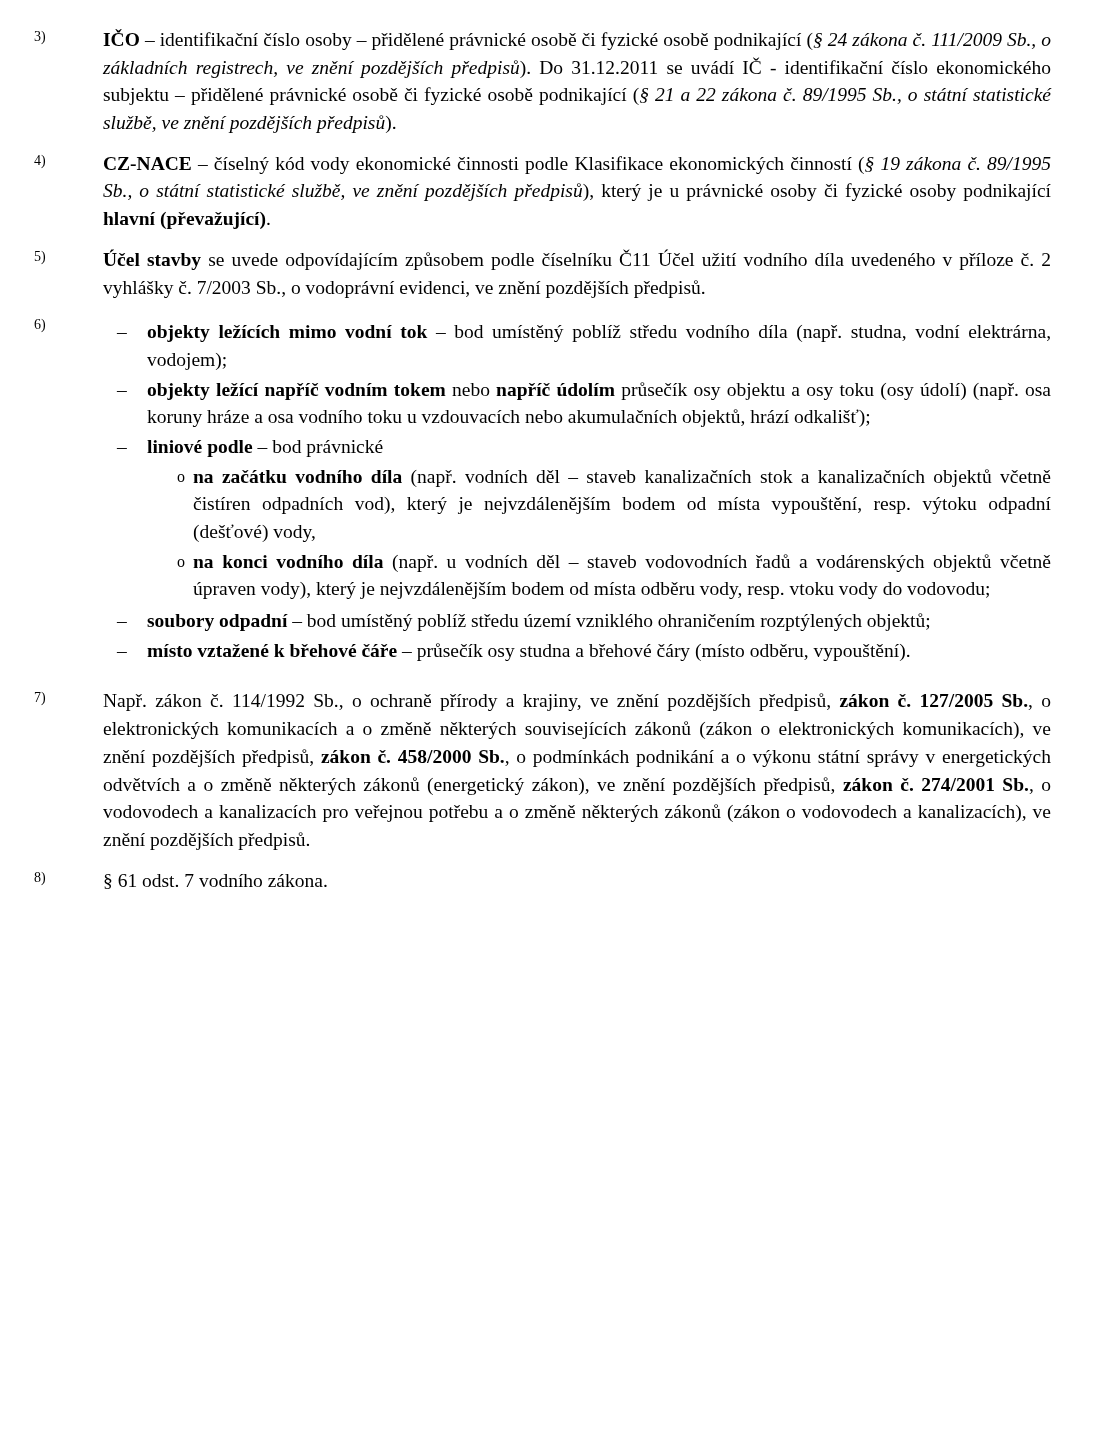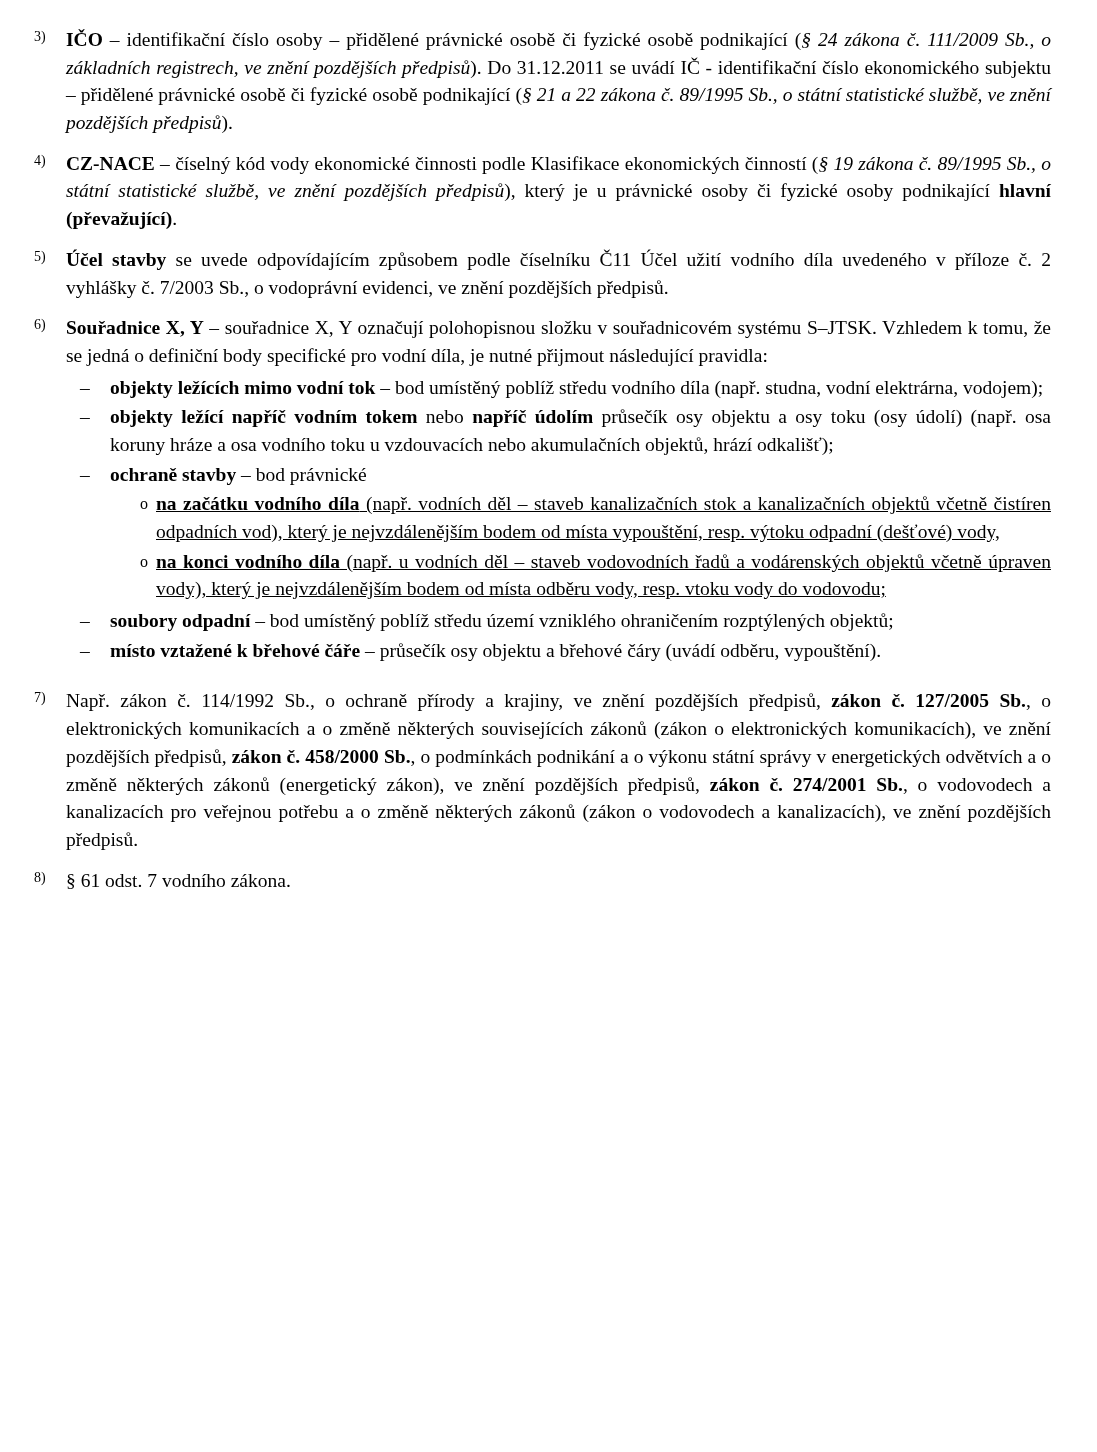--- a/index.html
+++ b/index.html
@@ -36,20 +36,21 @@
     padding-left: 4px;
     box-sizing: border-box;
   }
   .fn-body {
     flex: 1 1 auto;
     font-size: 19.5px;
     line-height: 1.42;
     text-align: justify;
     text-justify: inter-word;
     hyphens: none;
+    margin-left: 37px;
   }
   .fn-body p {
     margin: 0;
   }
 
   b, .b { font-weight: bold; }
   i, .i { font-style: italic; }
 
   
   .dash-list {
@@ -92,21 +93,20 @@
     padding-left: 30px;
     box-sizing: border-box;
     font-size: 16px;
     line-height: 1.72;
   }
   .circ-text {
     flex: 1 1 auto;
     font-size: 19.5px;
     line-height: 1.42;
     text-align: justify;
-    text-decoration: underline;
   }
   .tight { margin-bottom: 10px; }
 </style>
 </head>
 <body>
 
 <div class="page">
 
   <div class="fn">
     <div class="fn-mark">3)</div>
@@ -131,40 +131,37 @@
     <div class="fn-body">
       <p>
         <b>Účel stavby</b><span> se uvede odpovídajícím způsobem podle číselníku Č11 Účel užití vodního díla uvedeného v příloze č. 2 vyhlášky č. 7/2003 Sb., o vodoprávní evidenci, ve znění pozdějších předpisů.</span>
       </p>
     </div>
   </div>
 
   <div class="fn">
     <div class="fn-mark">6)</div>
     <div class="fn-body">
-      <p>
-        <b>Souřadnice X, Y</b><span> – souřadnice X, Y označují polohopisnou složku v souřadnicovém systému S–JTSK. Vzhledem k tomu, že se jedná o definiční body specifické pro vodní díla, je nutné přijmout následující pravidla:</span>
-      </p>
 
       <ul class="dash-list">
 
         <li class="dash-item">
           <span class="dash-bullet">–</span>
           <span class="dash-text"><b>objekty ležících mimo vodní tok</b><span> – bod umístěný poblíž středu vodního díla (např. studna, vodní elektrárna, vodojem);</span></span>
         </li>
 
         <li class="dash-item">
           <span class="dash-bullet">–</span>
           <span class="dash-text"><b>objekty ležící napříč vodním tokem</b><span> nebo </span><b>napříč údolím</b><span> průsečík osy objektu a osy toku (osy údolí) (např. osa koruny hráze a osa vodního toku u vzdouvacích nebo akumulačních objektů, hrází odkališť);</span></span>
         </li>
 
         <li class="dash-item">
           <span class="dash-bullet">–</span>
           <span class="dash-text">
-            <b>ochraně stavby</b><span> – bod právnické</span>
+            <b>liniové podle</b><span> – bod právnické</span>
 
             <ul class="circ-list">
               <li class="circ-item">
                 <span class="circ-bullet">o</span>
                 <span class="circ-text"><b>na začátku vodního díla</b><span> (např. vodních děl – staveb kanalizačních stok a kanalizačních objektů včetně čistíren odpadních vod), který je nejvzdálenějším bodem od místa vypouštění, resp. výtoku odpadní (dešťové) vody,</span></span>
               </li>
               <li class="circ-item">
                 <span class="circ-bullet">o</span>
                 <span class="circ-text"><b>na konci vodního díla</b><span> (např. u vodních děl – staveb vodovodních řadů a vodárenských objektů včetně úpraven vody), který je nejvzdálenějším bodem od místa odběru vody, resp. vtoku vody do vodovodu;</span></span>
               </li>
@@ -172,21 +169,21 @@
           </span>
         </li>
 
         <li class="dash-item">
           <span class="dash-bullet">–</span>
           <span class="dash-text"><b>soubory odpadní</b><span> – bod umístěný poblíž středu území vzniklého ohraničením rozptýlených objektů;</span></span>
         </li>
 
         <li class="dash-item tight">
           <span class="dash-bullet">–</span>
-          <span class="dash-text"><b>místo vztažené k břehové čáře</b><span> – průsečík osy objektu a břehové čáry (uvádí odběru, vypouštění).</span></span>
+          <span class="dash-text"><b>místo vztažené k břehové čáře</b><span> – průsečík osy studna a břehové čáry (místo odběru, vypouštění).</span></span>
         </li>
 
       </ul>
     </div>
   </div>
 
   <div class="fn">
     <div class="fn-mark">7)</div>
     <div class="fn-body">
       <p>

